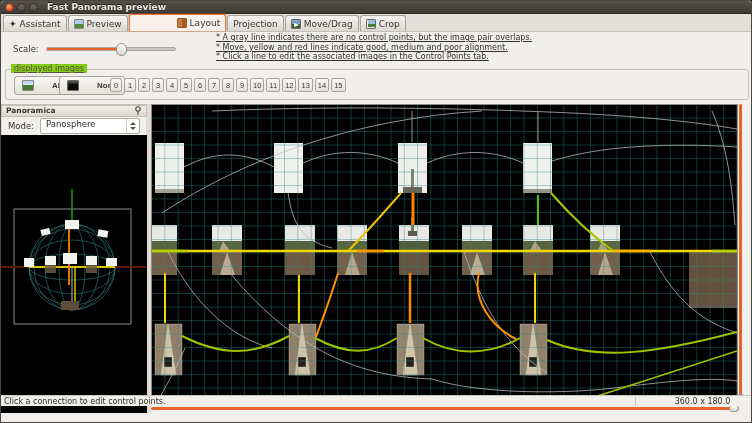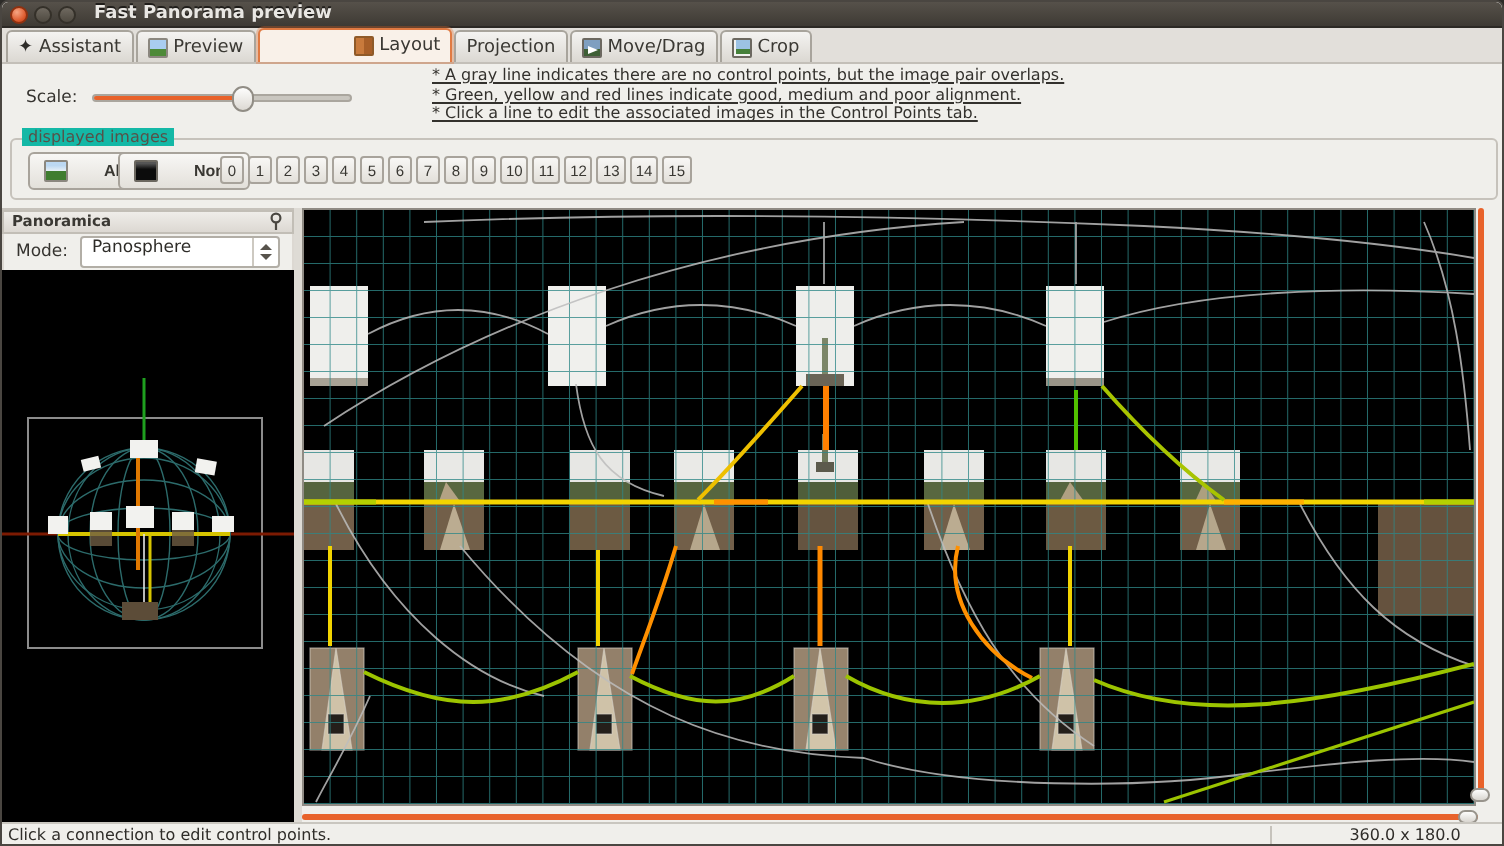--- a/index.html
+++ b/index.html
@@ -52,22 +52,22 @@
   .slider-fill { position:absolute; left:0; top:0; height:100%; background:#e8622a;
                  border-radius:2px; }
   .slider-handle { position:absolute; top:-5px; width:11px; height:13px; margin-left:-5px;
                    background:linear-gradient(#fdfdfc,#dcd9d3); border:1px solid #918d85;
                    border-radius:6px; }
   .help { position:absolute; left:215px; top:1px; font-size:8px; line-height:9.7px; color:#33312d;text-decoration:underline; }
 
   
   .groupbox { position:absolute; top:68px; left:4px; width:744px; height:31px;
               border:1px solid #c6c2bb; border-radius:3px; }
-  .group-label { position:absolute; top:-6px; left:5px; background:#14b8a6; padding:0 3px;
-                 font-size:8px; color:#565249; }
+  .group-label { position:absolute; top:-6px; left:5px; background:#84cc16; padding:0 3px;
+                 font-size:8px; color:#565249;text-decoration:underline; }
   .btn { display:inline-flex; align-items:center; justify-content:center; gap:18px;
          background:linear-gradient(#f8f7f5,#e3e0da); border:1px solid #a8a39b;
          border-radius:3px; color:#393732; cursor:default; }
   .btn-all  { position:absolute; left:8px;  top:6px; height:19px; padding:0 7px;
               font-size:8px; font-weight:bold; }
   .btn-none { position:absolute; left:53px; top:6px; height:19px; padding:0 7px;
               font-size:8px; font-weight:bold; }
   .bicon { width:12px; height:11px; border-radius:1px; display:inline-block; }
   .i-all  { background:linear-gradient(180deg,#bcd8f2 20%,#e8f0f6 50%,#3f7d2f 50%); border:1px solid #8b877f; }
   .i-none { background:linear-gradient(180deg,#555 8%,#0c0c0c 40%); border:1px solid #6c6860; }
@@ -107,21 +107,21 @@
   .vscroll { position:absolute; left:738px; top:3px; width:3px; height:297px;
              background:#e8622a; border-radius:2px; }
   .vscroll .sb-handle { position:absolute; left:-4px; bottom:0; width:10px; height:7px;
              background:linear-gradient(#fdfdfc,#d9d6d0); border:1px solid #98948c; border-radius:4px; }
   .hscroll { position:absolute; left:150px; top:306px; width:588px; height:3px;
              background:#e8622a; border-radius:2px; }
   .hscroll .sb-handle { position:absolute; right:0; top:-2px; width:10px; height:7px;
              background:linear-gradient(#fdfdfc,#d9d6d0); border:1px solid #98948c; border-radius:4px; }
 
   
-  .statusbar { position:absolute; bottom:0; left:0; width:100%; height:11px;
+  .statusbar { position:absolute; bottom:16px; left:0; width:100%; height:11px;
                background:#f0efeb; border-top:1px solid #c9c6bf;
                display:flex; align-items:flex-end; font-size:8px; color:#2f2d29; }
   .sb-field { display:flex; align-items:center; }
   .sb-msg { flex:1; padding-left:3px; border-right:1px solid #c6c3bc; }
   .sb-mid { width:18px; border-right:1px solid #c6c3bc; }
   .sb-dim { width:97px; justify-content:center; }
 </style>
 </head>
 <body>
 
@@ -161,21 +161,21 @@
   </div>
 
   <div class="toolbar">
     <span class="scale-label">Scale:</span>
     <div class="slider">
       <div class="slider-fill" style="width: 58%;"></div>
       <div class="slider-handle" style="left: 58%;"></div>
     </div>
     <div class="help">
       <div>* A gray line indicates there are no control points, but the image pair overlaps.</div>
-      <div>* Green, yellow and red lines indicate good, medium and poor alignment.</div>
+      <div>* Move, yellow and red lines indicate good, medium and poor alignment.</div>
       <div>* Click a line to edit the associated images in the Control Points tab.</div>
     </div>
   </div>
 
   <div class="groupbox">
     <span class="group-label">displayed images</span>
     <button class="btn btn-all">
       <span class="bicon i-all"></span>
       <span>All</span>
     </button>

